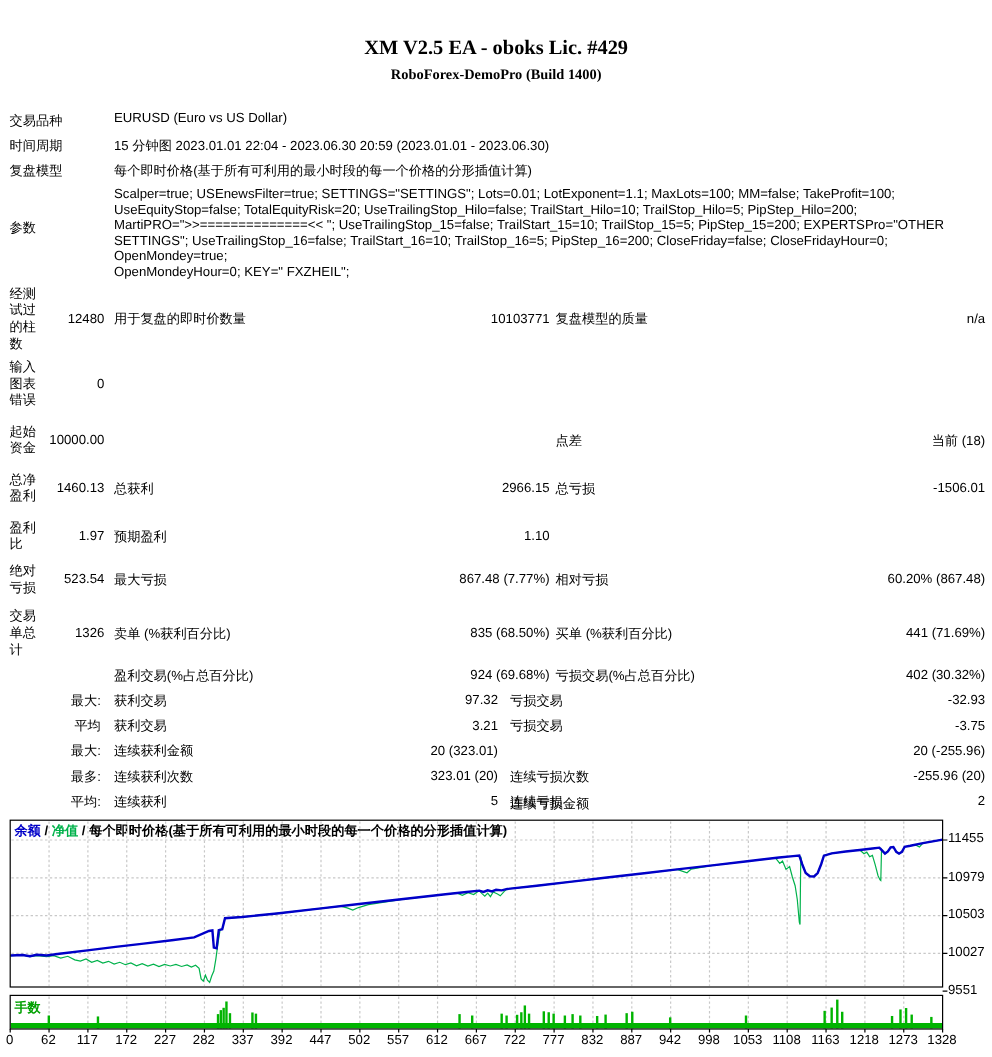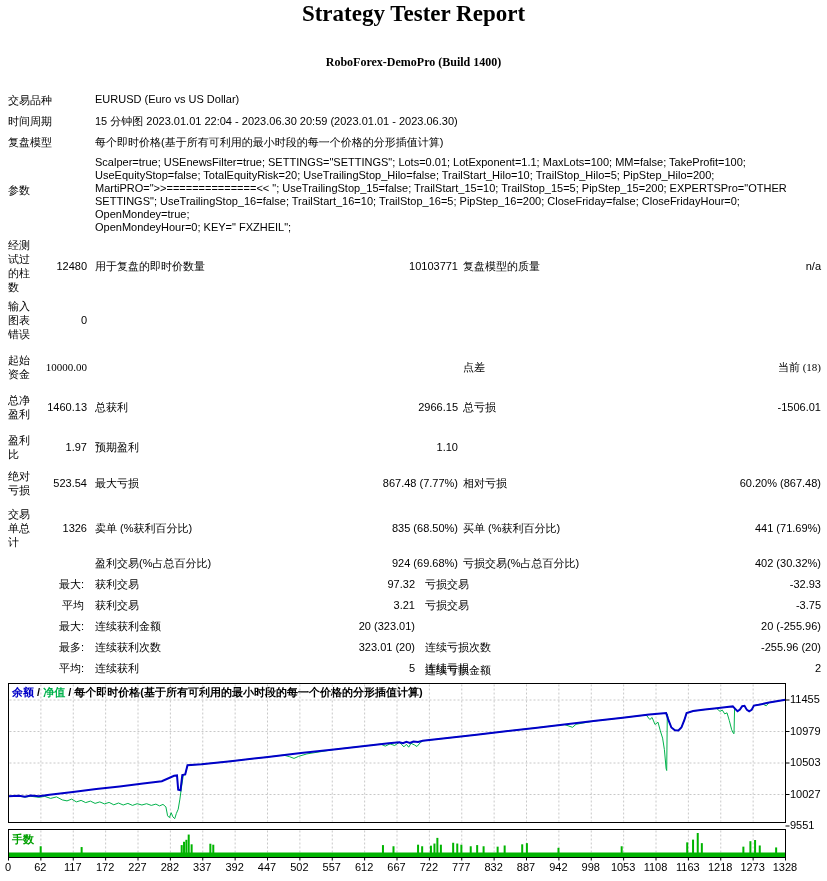--- a/index.html
+++ b/index.html
@@ -26,21 +26,21 @@
   .srow .cf{right:6px;text-align:right;}
   #legend{position:absolute;left:12px;top:685px;font-weight:bold;white-space:nowrap;}
   #lots-label{position:absolute;left:12px;top:832px;font-weight:bold;}
   .ytick{position:absolute;left:790px;width:36px;text-align:left;}
   .xtick{position:absolute;top:861px;width:40px;text-align:center;}
 </style>
 </head>
 <body>
 
 <div id="page">
-  <div class="hdr" id="title">Strategy Tester Report</div>
+  <div class="hdr" id="subtitle">XM V2.5 EA - oboks Lic. #429</div>
   <div class="hdr" id="server">RoboForex-DemoPro (Build 1400)</div>
 
   <div id="info-table">
       <div class="irow" style="top: 93px;">
         <span class="lab">交易品种</span>
         <span class="val">EURUSD (Euro vs US Dollar)</span>
       </div>
       <div class="irow" style="top: 114px;">
         <span class="lab">时间周期</span>
         <span class="val">15 分钟图 2023.01.01 22:04 - 2023.06.30 20:59 (2023.01.01 - 2023.06.30)</span>
@@ -69,21 +69,21 @@
         <span class="cd" style="right: 369px;">10103771</span>
         <span class="ce" style="left: 463px;">复盘模型的质量</span>
         <span class="cf">n/a</span>
       </div>
       <div class="srow" style="top: 298px; height: 44px;">
         <span class="ca">输入
 图表
 错误</span>
         <span class="cb" style="right: 740px;">0</span>
       </div>
-      <div class="srow" style="top: 350px; height: 34px; font-family: Liberation Serif, serif;">
+      <div class="srow" style="top: 350px; height: 34px;">
         <span class="ca">起始
 资金</span>
         <span class="cb" style="right: 740px;">10000.00</span>
         <span class="ce" style="left: 463px;">点差</span>
         <span class="cf">当前 (18)</span>
       </div>
       <div class="srow" style="top: 390px; height: 34px;">
         <span class="ca">总净
 盈利</span>
         <span class="cb" style="right: 740px;">1460.13</span>

